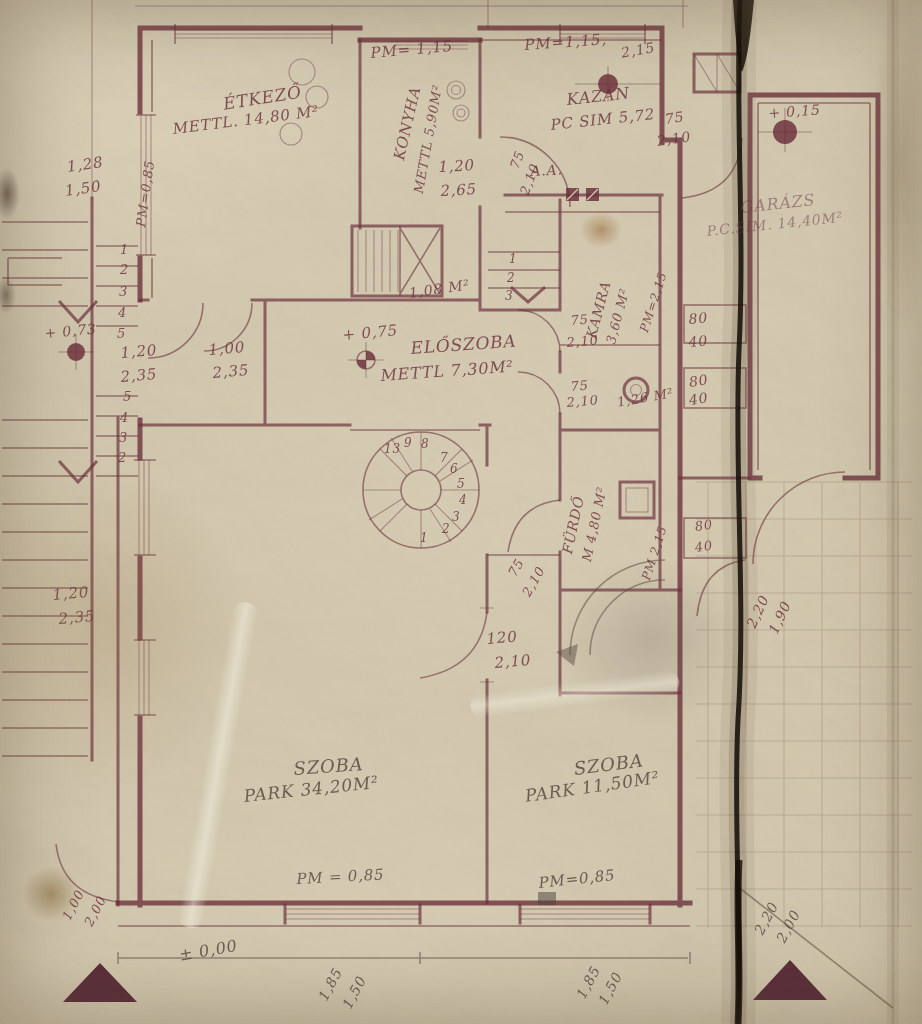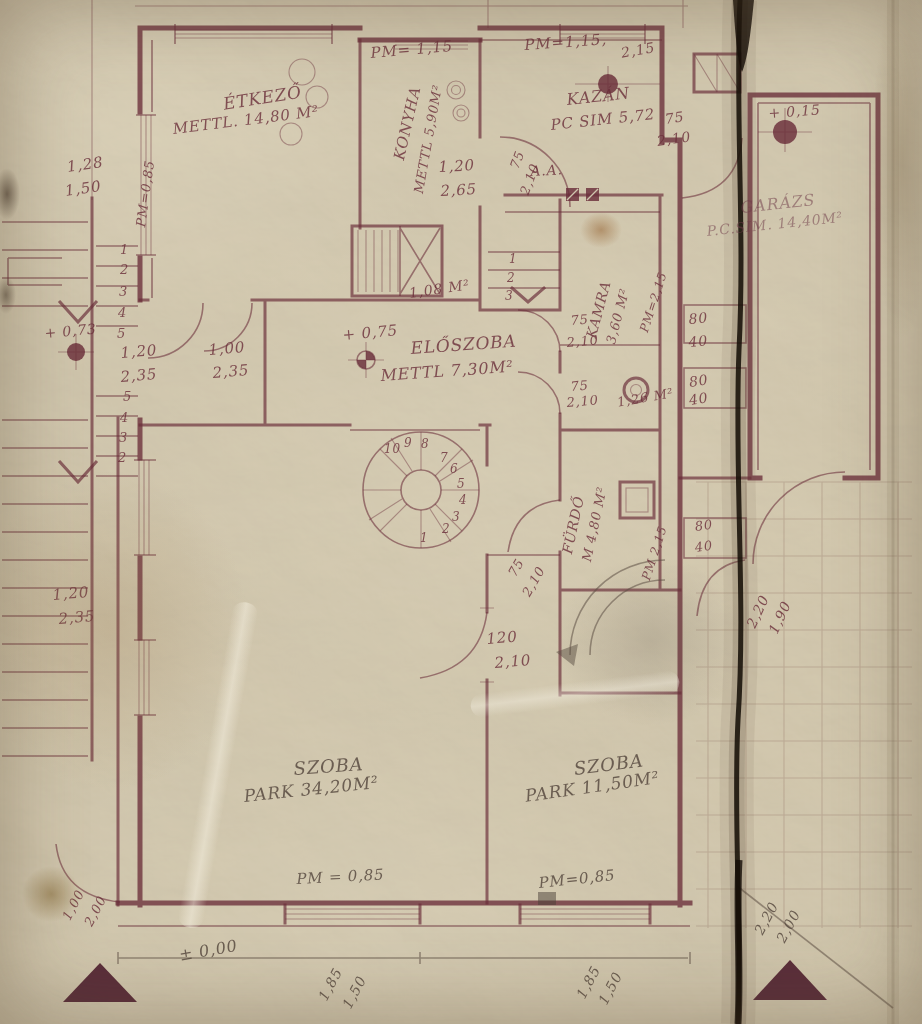--- a/index.html
+++ b/index.html
@@ -269,21 +269,21 @@
       <div class="lbl ink" style="left: 505px; top: 290px; font-size: 12px; transform: rotate(0deg);">3</div>
       <div class="lbl ink" style="left: 420px; top: 532px; font-size: 12px; transform: rotate(0deg);">1</div>
       <div class="lbl ink" style="left: 442px; top: 523px; font-size: 12px; transform: rotate(0deg);">2</div>
       <div class="lbl ink" style="left: 452px; top: 511px; font-size: 12px; transform: rotate(0deg);">3</div>
       <div class="lbl ink" style="left: 459px; top: 494px; font-size: 12px; transform: rotate(0deg);">4</div>
       <div class="lbl ink" style="left: 457px; top: 478px; font-size: 12px; transform: rotate(0deg);">5</div>
       <div class="lbl ink" style="left: 450px; top: 463px; font-size: 12px; transform: rotate(0deg);">6</div>
       <div class="lbl ink" style="left: 440px; top: 452px; font-size: 12px; transform: rotate(0deg);">7</div>
       <div class="lbl ink" style="left: 421px; top: 438px; font-size: 12px; transform: rotate(0deg);">8</div>
       <div class="lbl ink" style="left: 404px; top: 437px; font-size: 12px; transform: rotate(0deg);">9</div>
-      <div class="lbl ink" style="left: 384px; top: 443px; font-size: 12px; transform: rotate(0deg);">10</div>
+      <div class="lbl ink" style="left: 384px; top: 443px; font-size: 12px; transform: rotate(0deg);">13</div>
       <div class="lbl ink" style="left: 506px; top: 572px; font-size: 13px; transform: rotate(-60deg);">75</div>
       <div class="lbl ink" style="left: 520px; top: 592px; font-size: 13px; transform: rotate(-60deg);">2,10</div>
       <div class="lbl ink" style="left: 560px; top: 552px; font-size: 14px; transform: rotate(-78deg);">FÜRDŐ</div>
       <div class="lbl ink" style="left: 580px; top: 560px; font-size: 13px; transform: rotate(-78deg);">M 4,80 M²</div>
       <div class="lbl ink" style="left: 640px; top: 578px; font-size: 12px; transform: rotate(-72deg);">PM 2,15</div>
       <div class="lbl ink" style="left: 694px; top: 520px; font-size: 13px; transform: rotate(-8deg);">80</div>
       <div class="lbl ink" style="left: 694px; top: 541px; font-size: 13px; transform: rotate(-8deg);">40</div>
       <div class="lbl ink" style="left: 486px; top: 632px; font-size: 15px; transform: rotate(-5deg);">120</div>
       <div class="lbl ink" style="left: 494px; top: 656px; font-size: 15px; transform: rotate(-5deg);">2,10</div>
       <div class="lbl ink" style="left: 52px; top: 588px; font-size: 15px; transform: rotate(-5deg);">1,20</div>

